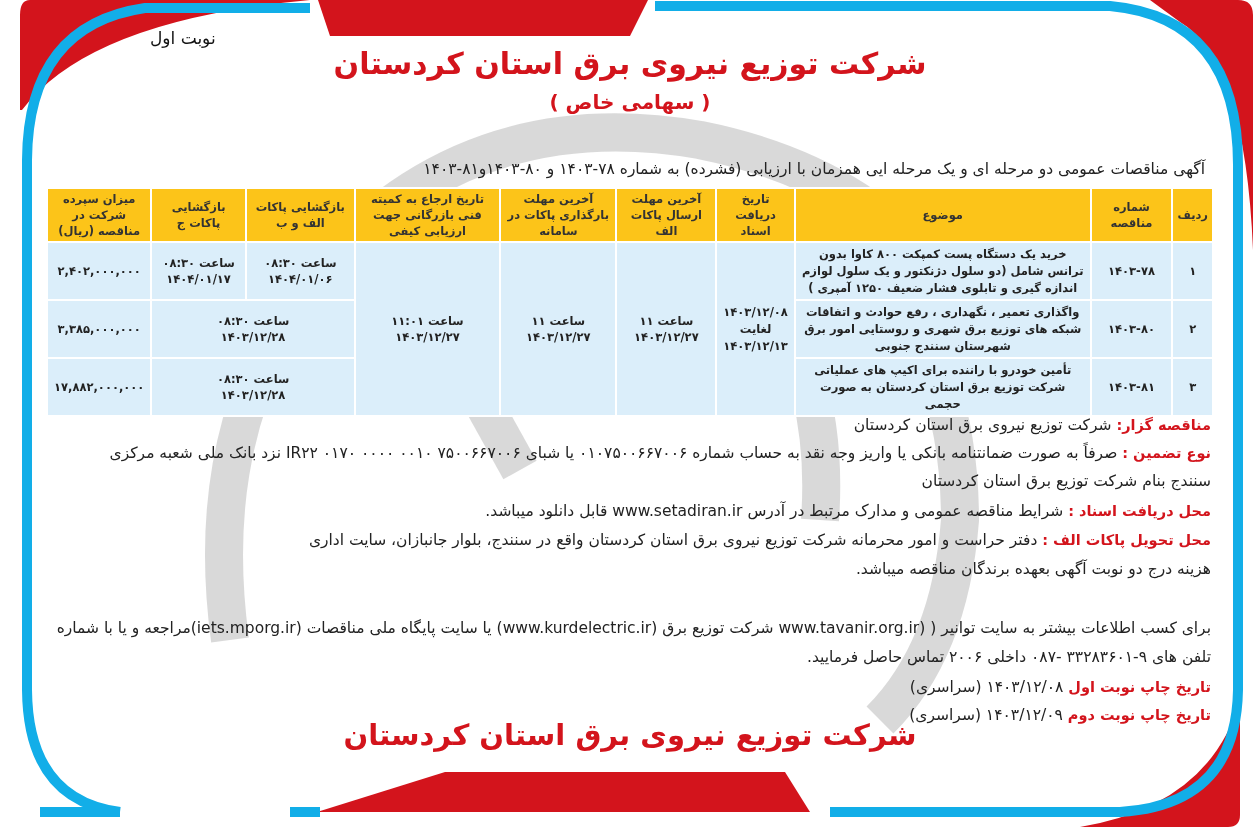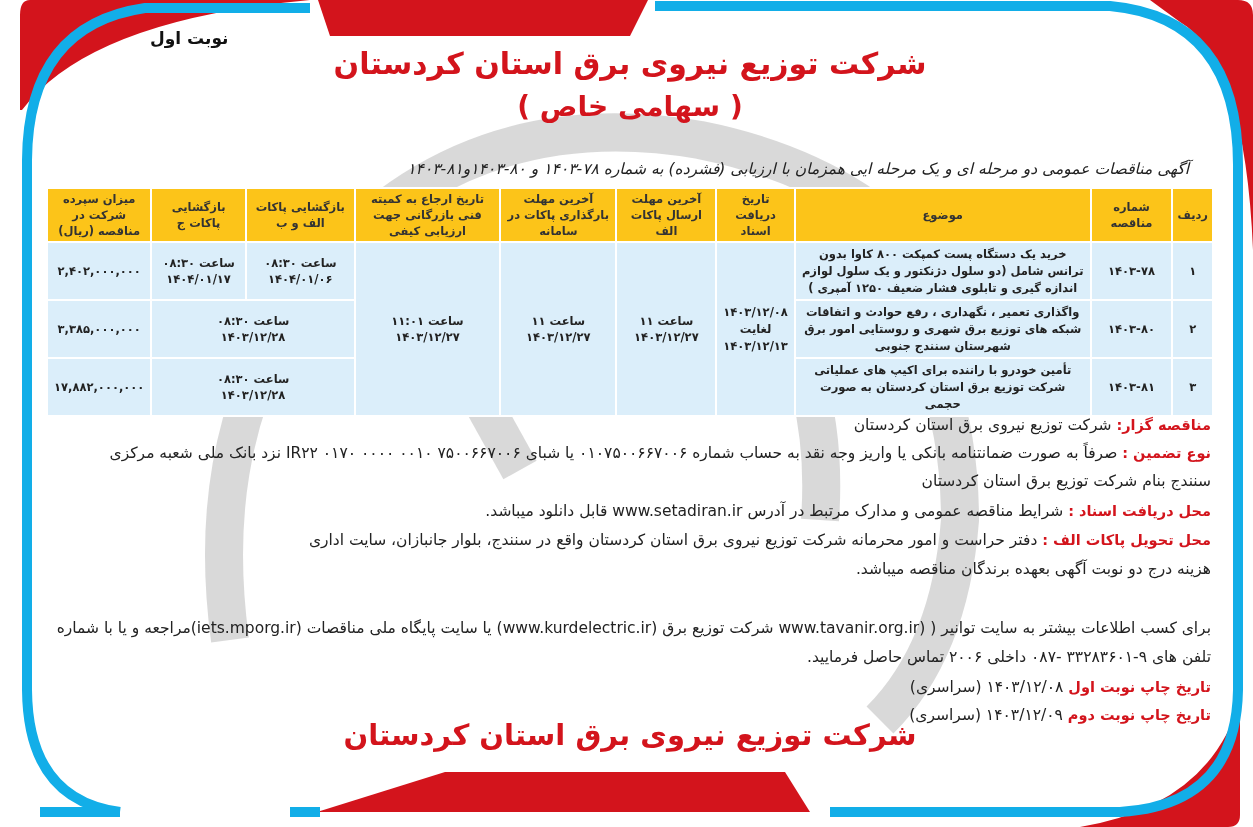--- a/index.html
+++ b/index.html
@@ -5,27 +5,27 @@
   * { box-sizing: border-box; margin: 0; padding: 0; }
   html, body { width: 1253px; height: 827px; background: #ffffff; overflow: hidden; }
   body { position: relative; font-family: "DejaVu Sans", sans-serif; direction: rtl; color: #1a1a1a; }
 
   
   .frame { position: absolute; left: 0; top: 0; width: 1253px; height: 827px; }
   .frame svg { position: absolute; left: 0; top: 0; }
 
   .content { position: absolute; left: 0; top: 0; width: 1253px; height: 827px; }
 
-  .round-label { position: absolute; left: 150px; top: 28px; font-size: 17px; font-weight: bold; color: #111; }
+  .round-label { position: absolute; left: 150px; top: 28px; font-size: 17px; font-weight: normal; color: #111; }
 
   .title { position: absolute; left: 300px; width: 660px; text-align: center; color: #d3141c; font-weight: bold; }
   .title.t1 { top: 46px; font-size: 30px; }
-  .title.t2 { top: 90px; font-size: 28px; }
+  .title.t2 { top: 90px; font-size: 20px; }
 
-  .intro { position: absolute; right: 64px; top: 160px; font-size: 15.5px; color: #222; white-space: nowrap; font-style: italic; }
+  .intro { position: absolute; right: 48px; top: 160px; font-size: 15.5px; color: #222; white-space: nowrap; }
 
   
   .tbl { position: absolute; left: 46px; top: 187px; width: 1168px; border-collapse: separate; border-spacing: 2px; background: #fff; }
   .tbl th { background: #fcc419; color: #333; font-size: 11.5px; font-weight: bold; height: 42px; padding: 2px 4px; line-height: 1.4; text-align: center; }
   .tbl td { background: #dbeefa; color: #222; font-size: 11.5px; font-weight: bold; text-align: center; padding: 3px 6px; line-height: 1.45; }
   .tbl td.subj { text-align: center; margin-top: 36px; }
   .tbl tr.r1 td { height: 50px; }
   .tbl tr.r2 td { height: 50px; }
   .tbl tr.r3 td { height: 50px; }
 

